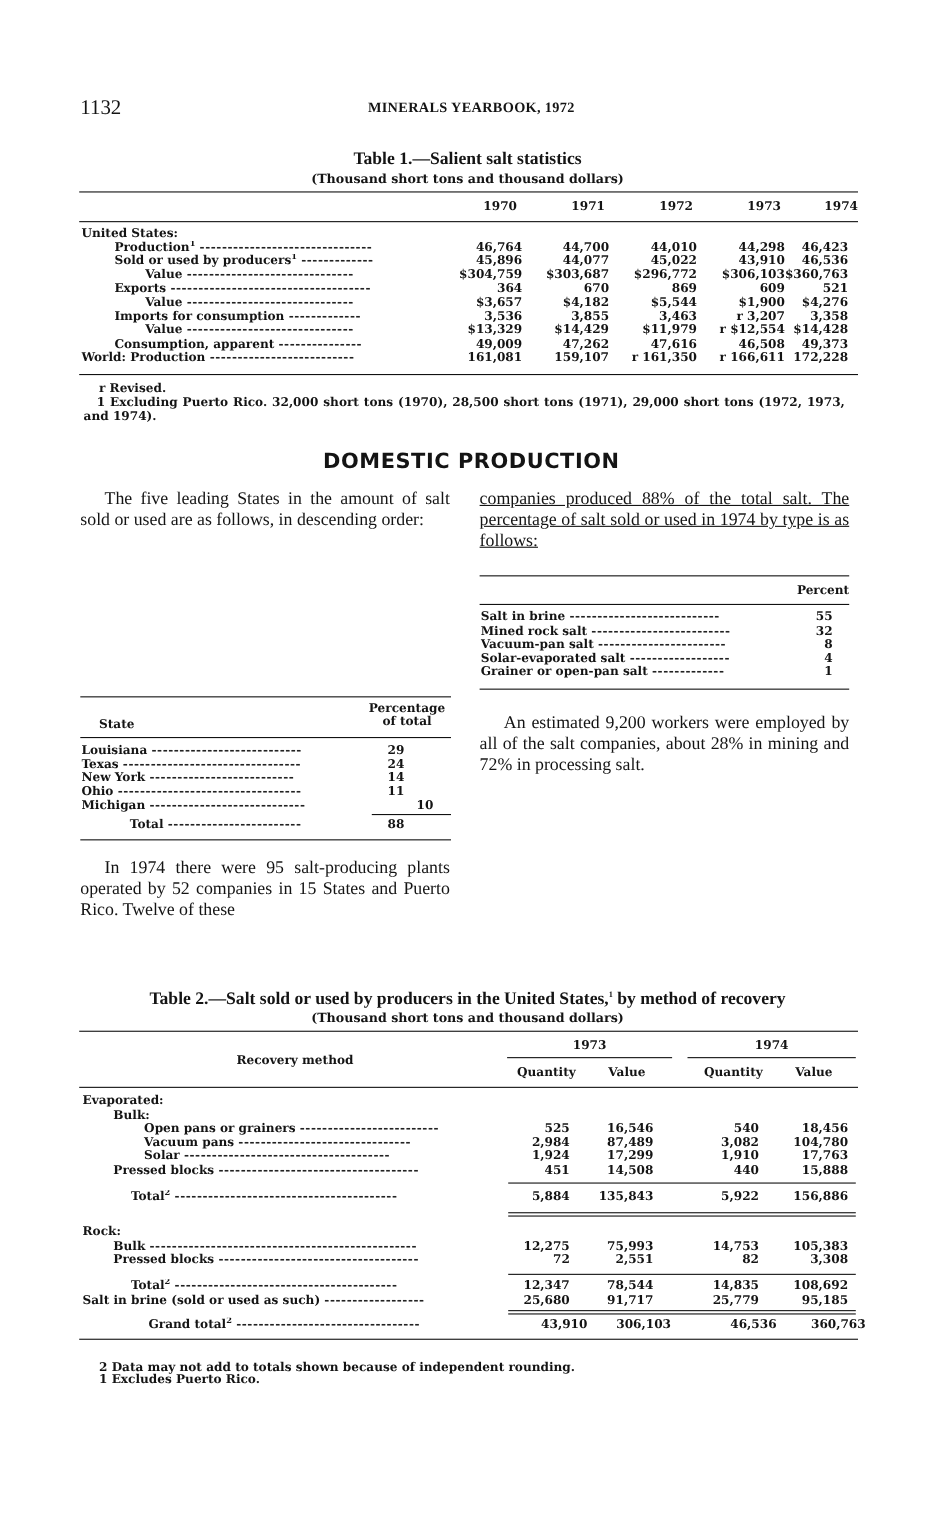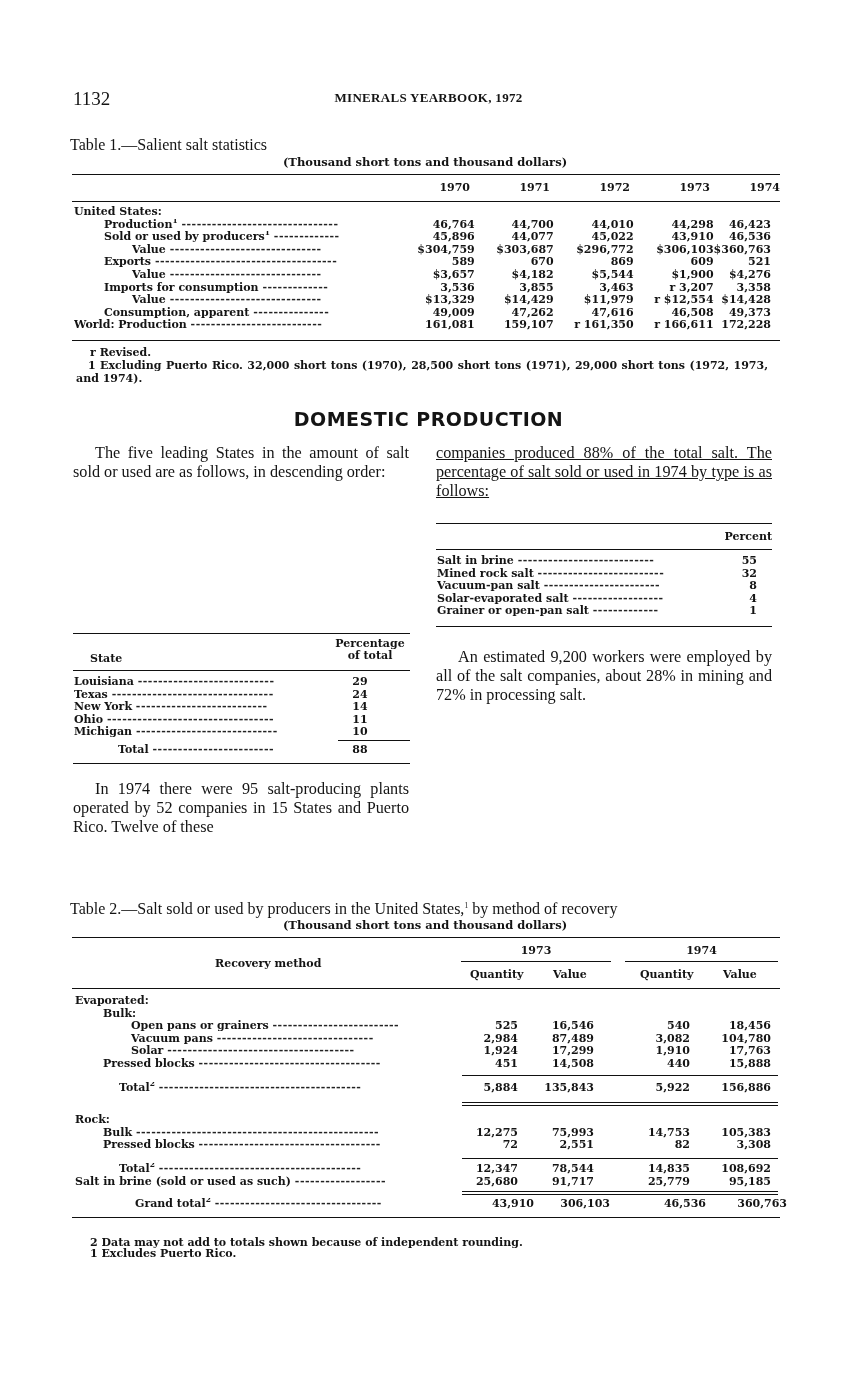--- a/index.html
+++ b/index.html
@@ -1,21 +1,21 @@
 <!DOCTYPE html>
 <html><head>
 <meta charset="utf-8">
 <style>
   html, body { margin: 0; padding: 0; background: #ffffff; }
   body { width: 857px; height: 1380px; position: relative; overflow: hidden; color: #141414; font-family: "Liberation Serif", serif; }
   .abs { position: absolute; }
   .page-num { left: 73px; top: 88px; font-size: 19px; }
   .running-head { left: 0; width: 857px; top: 90px; text-align: center; font-size: 13px; font-weight: bold; letter-spacing: 0.3px; }
 
-  .tbl-title { left: 70px; width: 710px; text-align: left; font-weight: normal; font-size: 16px; }
+  .tbl-title { left: 70px; width: 710px; text-align: center; font-weight: bold; font-size: 16px; }
   .tbl-sub { left: 70px; width: 710px; text-align: center; font-weight: bold; font-size: 11.5px; font-family: "DejaVu Serif", serif; }
 
   .rule { position: absolute; height: 0; border-top: 1.6px solid #111; }
   .rule-thin { position: absolute; height: 0; border-top: 1px solid #111; }
 
   table.data { position: absolute; border-collapse: collapse; font-family: "DejaVu Serif", serif; font-weight: bold; font-size: 11px; line-height: 12.6px; }
   table.data td { padding: 0; white-space: nowrap; vertical-align: bottom; }
   table.data td.num { text-align: right; }
   .lbl { position: relative; overflow: hidden; }
   .lbl .dots { color: #222; letter-spacing: 0.5px; }
@@ -85,21 +85,21 @@
   <tr>
     <td class="lbl" style="padding-left:58px;"><span>Value</span> <span class="dots">------------------------------</span></td>
     <td class="num">$304,759</td>
     <td class="num">$303,687</td>
     <td class="num">$296,772</td>
     <td class="num">$306,103</td>
     <td class="num">$360,763</td>
   </tr>
   <tr>
     <td class="lbl" style="padding-left:30px;"><span>Exports</span> <span class="dots">------------------------------------</span></td>
-    <td class="num">589</td>
+    <td class="num">364</td>
     <td class="num">670</td>
     <td class="num">869</td>
     <td class="num">609</td>
     <td class="num">521</td>
   </tr>
   <tr>
     <td class="lbl" style="padding-left:58px;"><span>Value</span> <span class="dots">------------------------------</span></td>
     <td class="num">$3,657</td>
     <td class="num">$4,182</td>
     <td class="num">$5,544</td>
@@ -171,21 +171,21 @@
   <tr>
         <td class="lbl"><span>New York</span> <span class="dots">--------------------------</span></td>
         <td style="text-align:center;">14</td>
       </tr>
   <tr>
         <td class="lbl"><span>Ohio</span> <span class="dots">---------------------------------</span></td>
         <td style="text-align:center;">11</td>
       </tr>
   <tr>
         <td class="lbl"><span>Michigan</span> <span class="dots">----------------------------</span></td>
-        <td style="text-align:center;">10</td>
+        <td style="text-align:right;">10</td>
       </tr>
 </tbody>
   </table>
 <div class="rule-thin" style="left:338px; width:72px; top:740px;"></div>
 <table class="data" style="left:74px; top:744px; width:320px;">
   <colgroup>
       <col style="width:252px">
       <col style="width:68px">
     </colgroup>
   <tbody>

